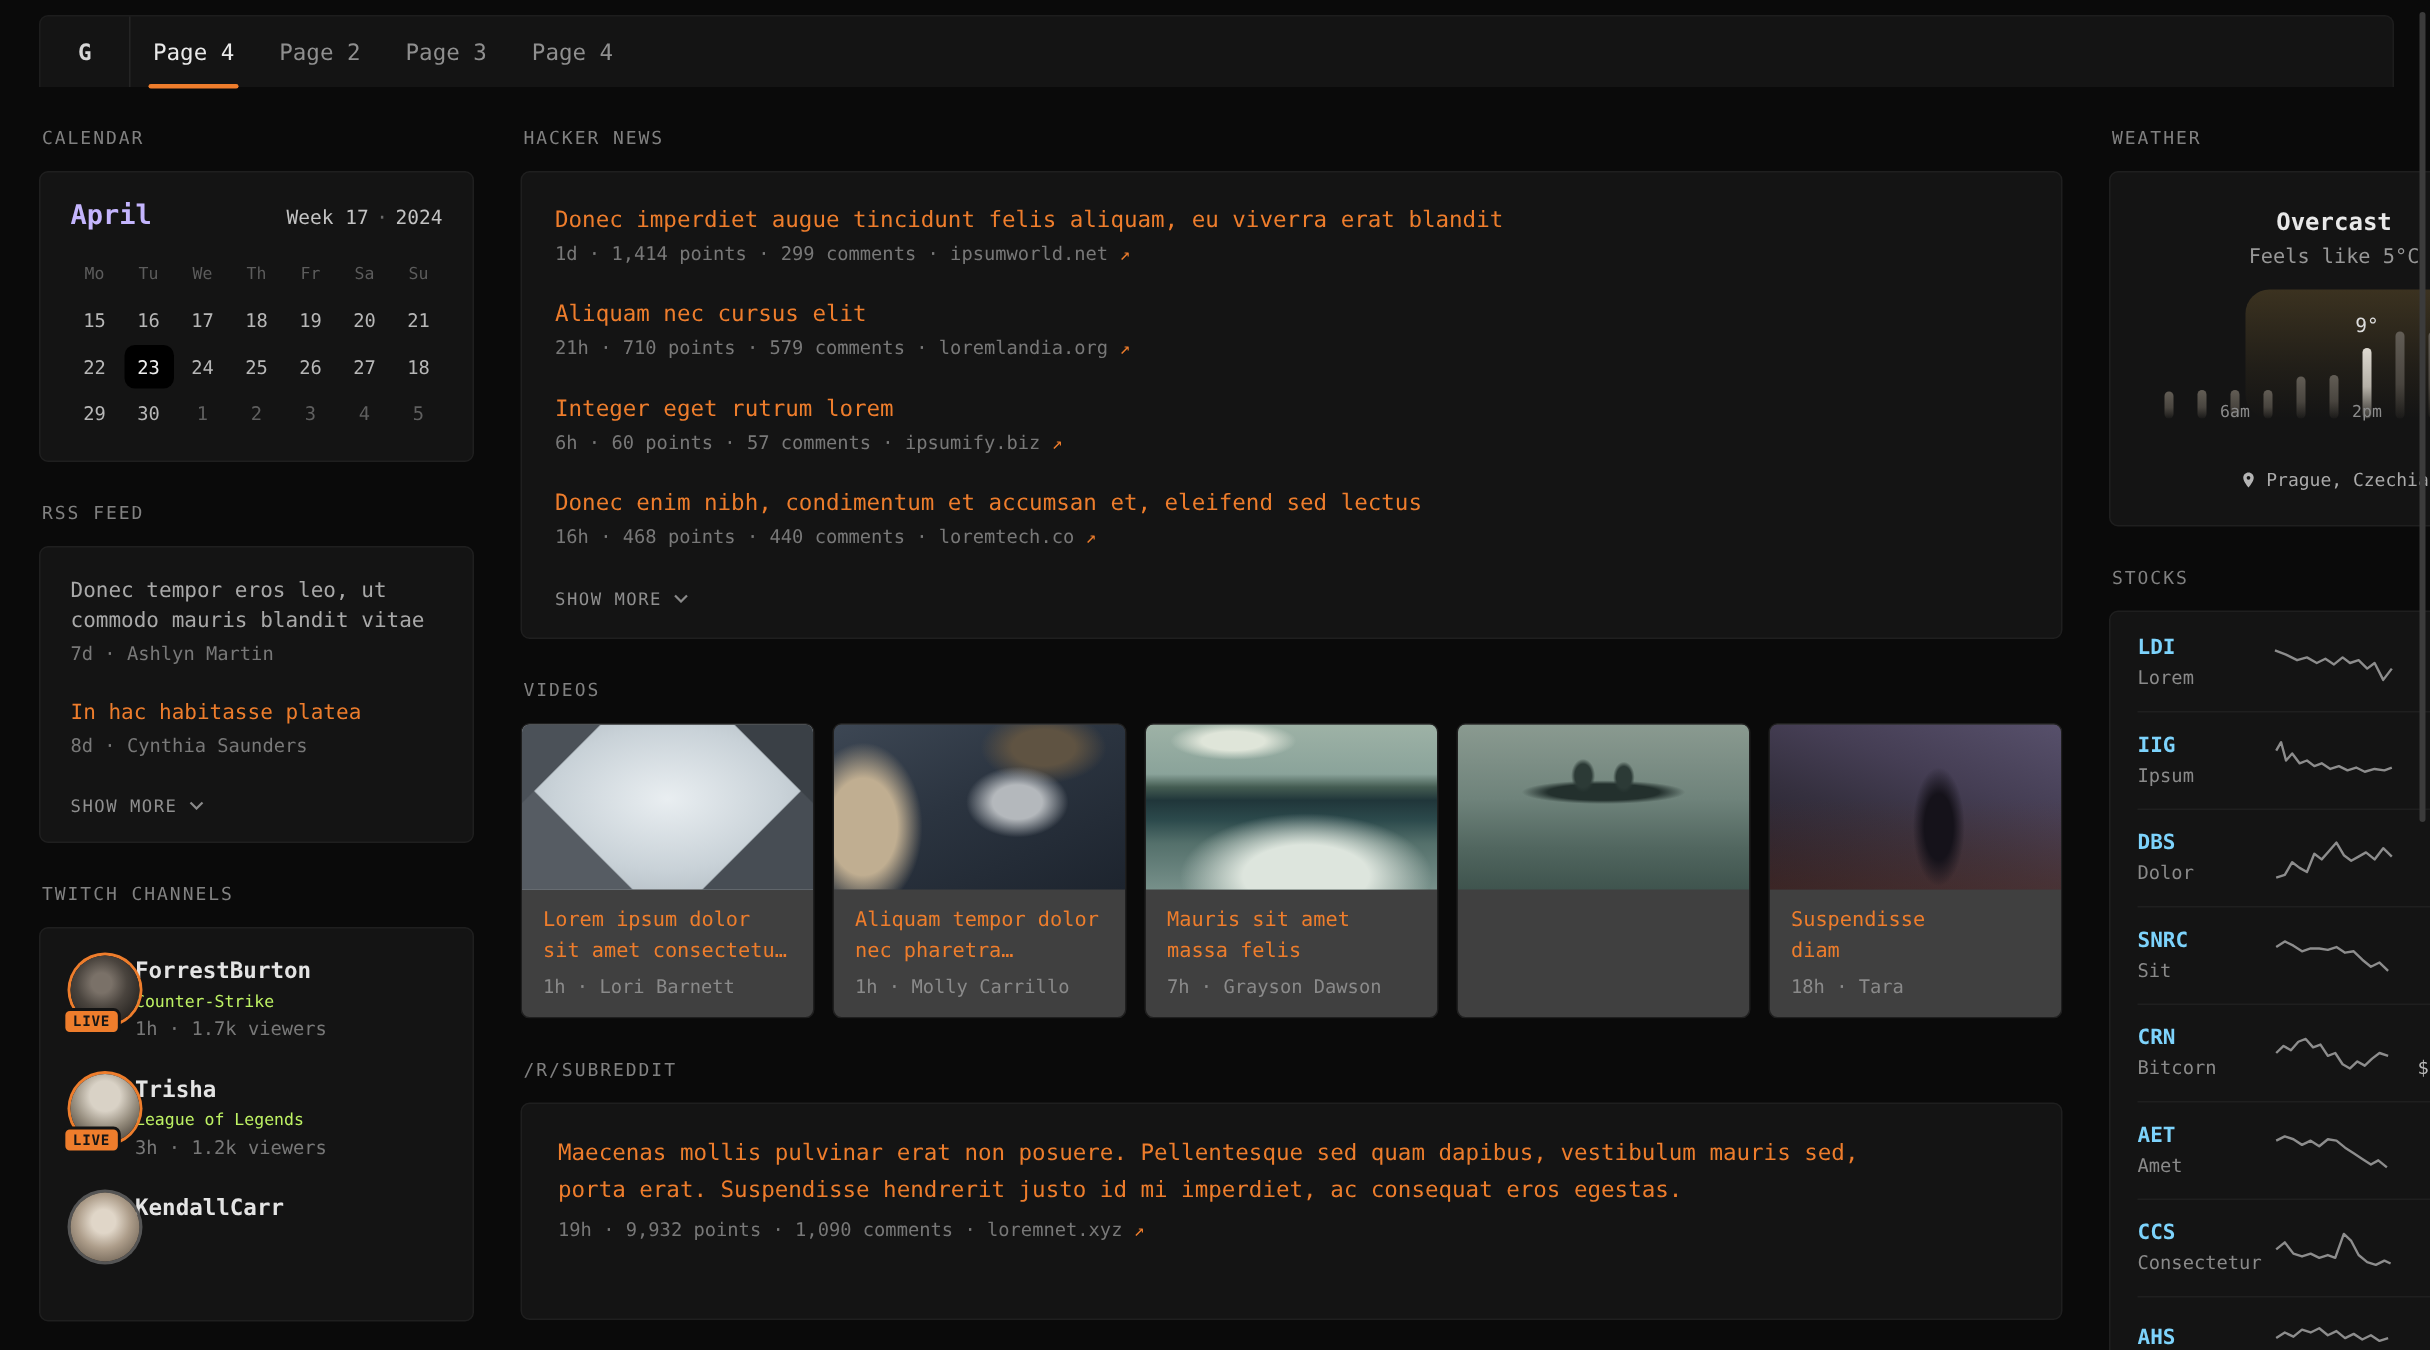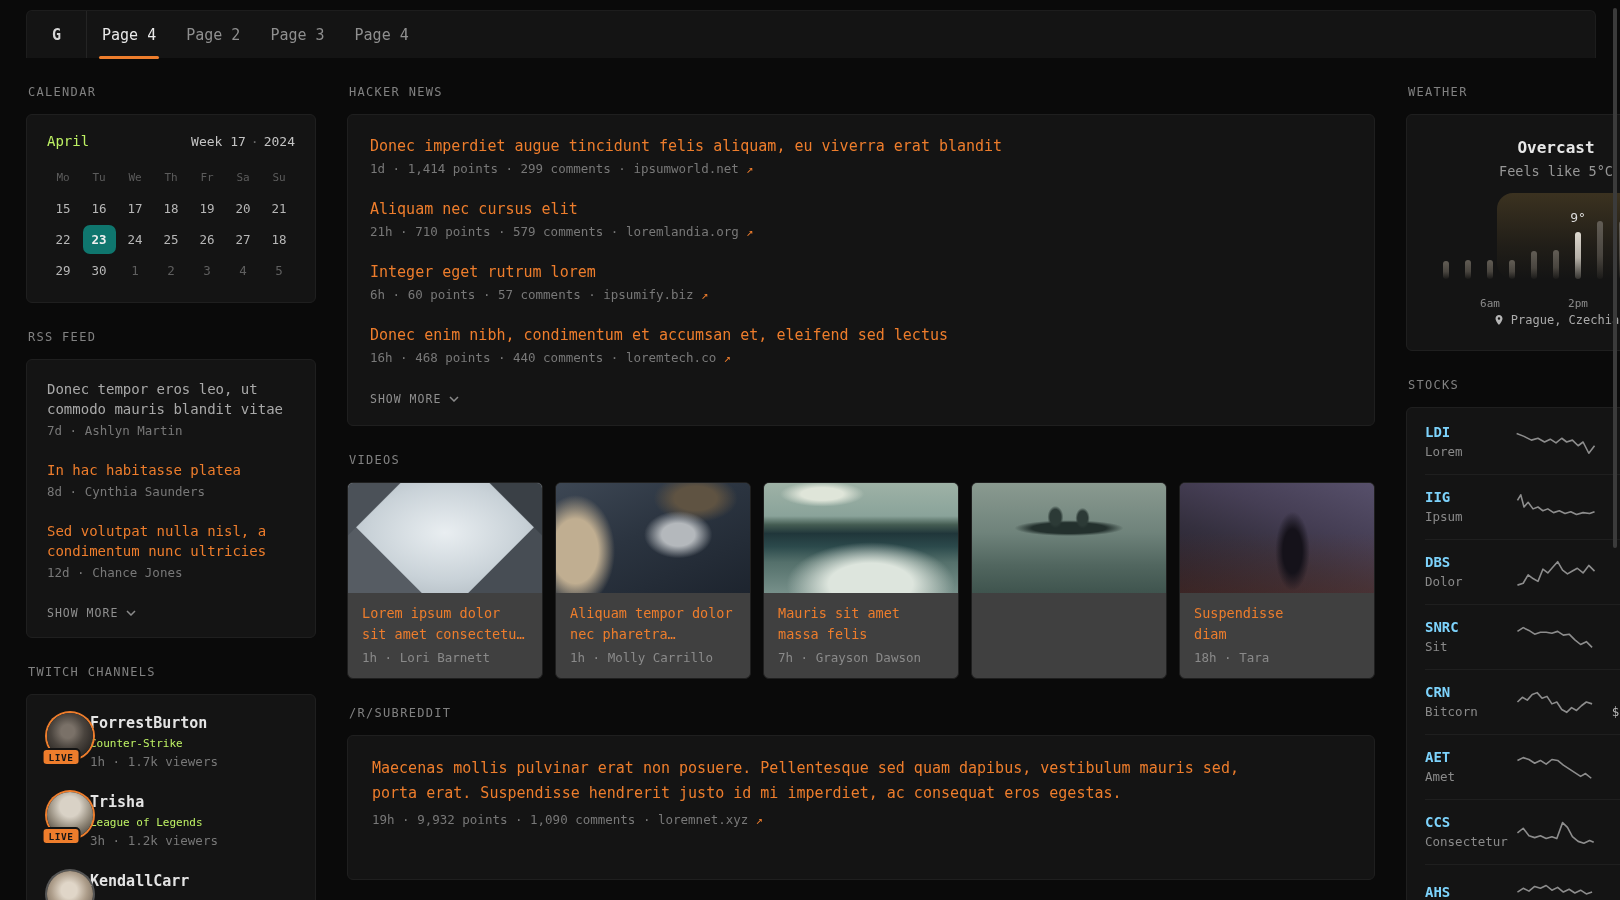--- a/index.html
+++ b/index.html
@@ -26,30 +26,30 @@
   .grid { display:grid; grid-template-columns:290px 1fr 300px; gap:31px; padding:27px 23px 0 26px; }
   .sec { color:#818181; font-size:12px; letter-spacing:1.3px; font-weight:400; margin:0 0 15px 2px; white-space:nowrap; }
   .sec.after { margin-top:27px; }
   .card { background:#141414; border:1px solid #1f1f1f; border-radius:6px; }
 
   :root { --accent:#ee7d2c; --neg:#4395e5; }
 
   
   .cal { padding:16px 18px 16px; }
   .cal-head { display:flex; justify-content:space-between; align-items:baseline; padding:2px 2px 0; }
-  .cal-month { font-size:14px; font-weight:normal; color:#bef264; }
+  .cal-month { font-size:18px; font-weight:bold; color:#c4b5fd; }
   .cal-week { font-size:13px; color:#c3c3c3; }
   .cal-week .dot { color:#6a6a6a; padding:0 5px; }
   .cal-grid { display:grid; grid-template-columns:repeat(7,1fr); margin-top:4px; }
   .cal-wd { text-align:center; font-size:11px; color:#5c5c5c; height:26px; line-height:30px; margin-top:10px; }
   .cal-day { height:31px; display:flex; align-items:center; justify-content:center;
              font-size:12.5px; color:#b7b7b7; }
   .cal-day span { display:flex; align-items:center; justify-content:center; width:33px; height:29px; border-radius:7px; }
   .cal-day.muted { color:#5f5f5f; }
-  .cal-day.selected span { background:#0f766e; color:#efefef;font-weight:bold; }
+  .cal-day.selected span { background:#000000; color:#efefef; }
 
   
   .rss { padding:19px 20px 16px; }
   .feed-item { margin-bottom:21px; }
   .feed-title { display:block; font-size:14px; line-height:20px; color:var(--accent);
                 white-space:pre-line; text-decoration:none; cursor:pointer; }
   .feed-title.visited { color:#a9a9a9; }
   .meta { font-size:12.5px; line-height:17px; color:#787878; margin-top:3px; }
   .show-more { display:inline-flex; align-items:center; gap:8px; color:#8f8f8f;
                font-size:11.5px; letter-spacing:1px; cursor:pointer; margin-top:2px; }
@@ -125,21 +125,21 @@
   .wx-chart { position:relative; width:242px; height:100px; margin:20px auto 0; }
   .wx-hl { position:absolute; left:62px; top:-6px; width:162px; height:86px; border-radius:16px;
            background:linear-gradient(180deg, rgba(150,120,60,.30), rgba(150,120,60,.10) 60%, rgba(150,120,60,0)); }
   .wx-slots { position:relative; display:flex; height:80px; }
   .wslot { position:relative; width:22px; height:80px; display:flex; flex-direction:column;
            justify-content:flex-end; align-items:center; }
   .wbar { width:6px; border-radius:3px;
           background:linear-gradient(180deg,#625d55 0%,#49453f 60%,rgba(60,56,50,.15) 100%); }
   .wbar.hl { background:linear-gradient(180deg,#ded9d0 0%,#b5b0a7 55%,rgba(150,145,135,.25) 100%); }
   .wtemp { position:absolute; left:50%; transform:translateX(-50%); font-size:13px; color:#dcdcdc; }
-  .wlabel { position:absolute; top:98px; left:50%; transform:translateX(-50%);
+  .wlabel { position:absolute; top:69px; left:50%; transform:translateX(-50%);
             font-size:11px; color:#8b8b8b; white-space:nowrap; }
   .wx-loc { display:inline-flex; align-items:center; gap:6px; margin-top:14px;
             font-size:12px; color:#ababab; }
 
   
   .stocks { padding:2px 18px; }
   .stock { display:flex; align-items:center; padding:13px 0 14px; border-top:1px solid #1f1f1f; cursor:pointer; }
   .stock:first-child { border-top:none; }
   .st-left { flex:1; min-width:0; }
   .st-sym { font-size:14px; font-weight:bold; color:#7dd3fc; line-height:18px; }
@@ -308,25 +308,20 @@
             <a class="feed-title visited">Donec tempor eros leo, ut
 commodo mauris blandit vitae</a>
             <div class="meta">7d · Ashlyn Martin</div>
           </div>
         
           <div class="feed-item">
             <a class="feed-title">In hac habitasse platea</a>
             <div class="meta">8d · Cynthia Saunders</div>
           </div>
         
-          <div class="feed-item">
-            <a class="feed-title">Sed volutpat nulla nisl, a
-condimentum nunc ultricies</a>
-            <div class="meta">12d · Chance Jones</div>
-          </div>
         
         <div class="show-more">
           <span>SHOW MORE</span>
           <svg width="10" height="6" viewBox="0 0 10 6" fill="none" stroke="#8a8a8a" stroke-width="1.5">
               <path d="M1 1l4 4 4-4"></path>
             </svg>
         </div>
       </div>
 
       <h2 class="sec after">TWITCH CHANNELS</h2>

